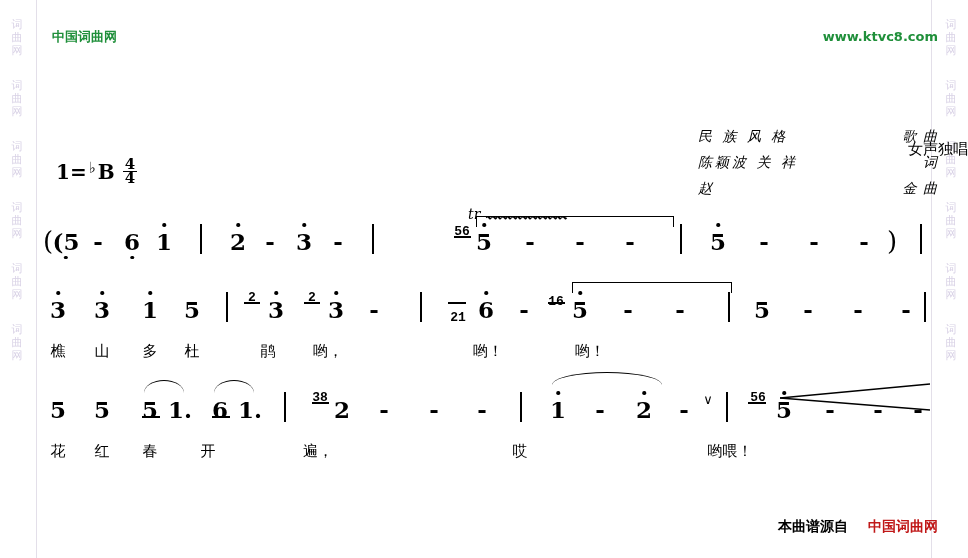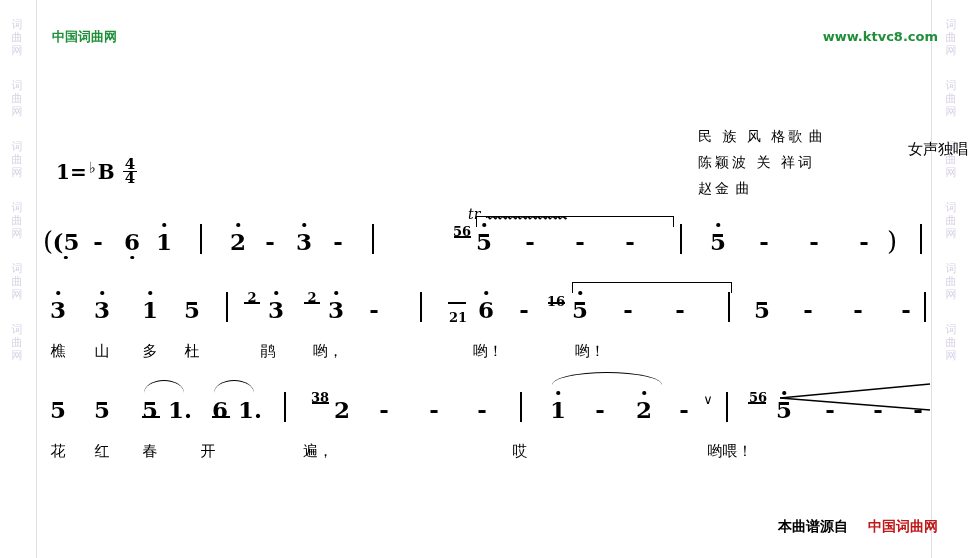--- a/index.html
+++ b/index.html
@@ -103,22 +103,24 @@
     position: absolute;
     right: 30px;
     top: 128px;
     width: 240px;
     font-size: 14px;
     font-family: "DejaVu Sans", sans-serif;
     color: #000;
   }
   .credit-row {
     display: flex;
+    justify-content: space-between;
     margin-bottom: 8px;
     letter-spacing: 1px;
+    font-style: italic;
   }
   .credit-row .c-name { letter-spacing: 3px; }
 
   
   .keysig {
     position: absolute;
     left: 56px;
     top: 158px;
     font-size: 20px;
     font-weight: bold;
@@ -167,21 +169,21 @@
   }
   .note {
     position: absolute;
     font-size: 23px;
     font-weight: bold;
     color: #000;
     text-align: center;
     transform: translateX(-50%);
     white-space: nowrap;
   }
-  .note.sm { font-size: 13px; font-weight: bold; }
+  .note.sm { font-size: 13px; font-weight: bold; font-family: Liberation Mono, monospace; }
   .bar {
     position: absolute;
     width: 1.6px;
     background: #000;
     height: 30px;
     top: 2px;
   }
   .dot-below::after {
     content: "";
     position: absolute;

